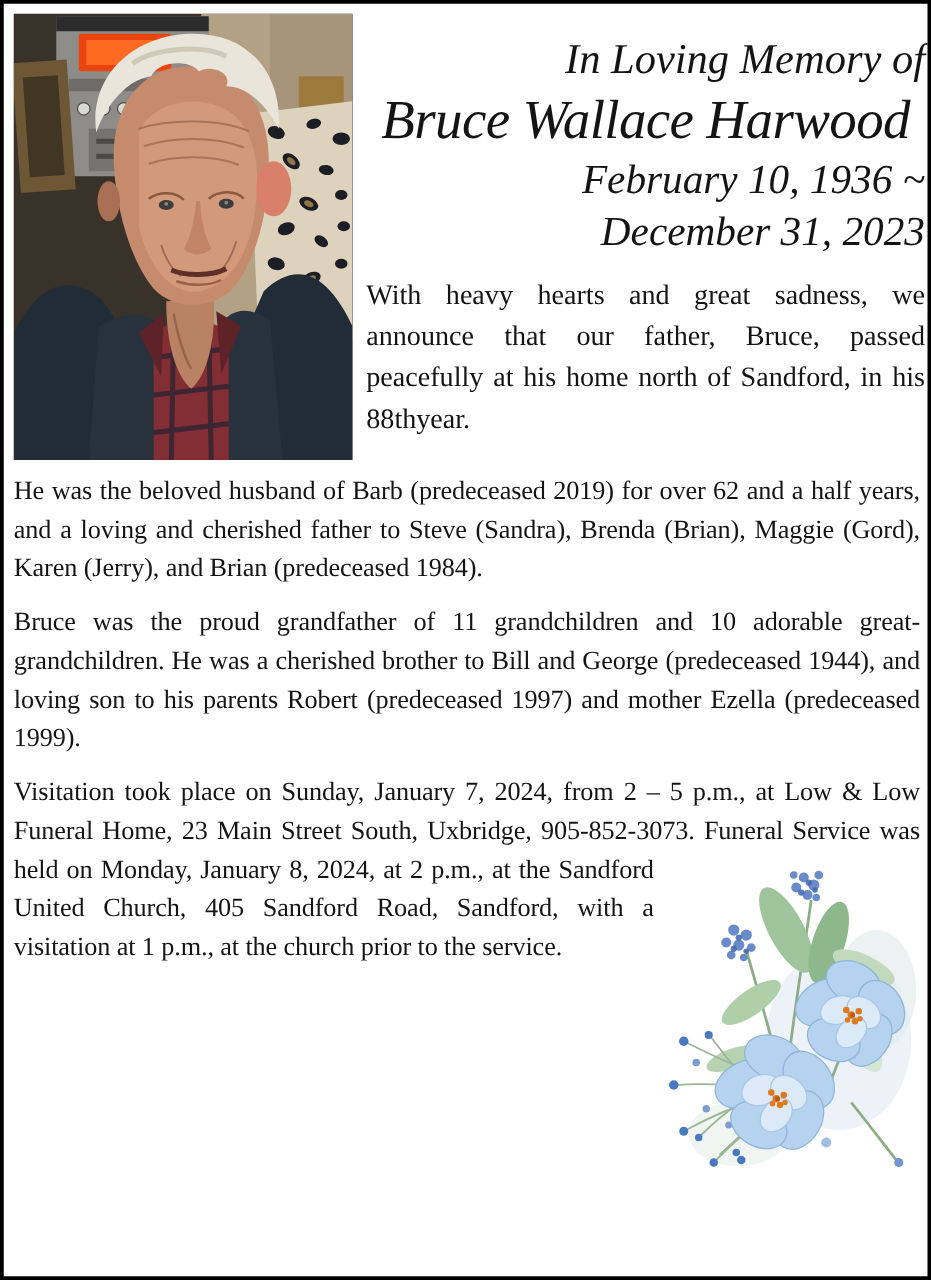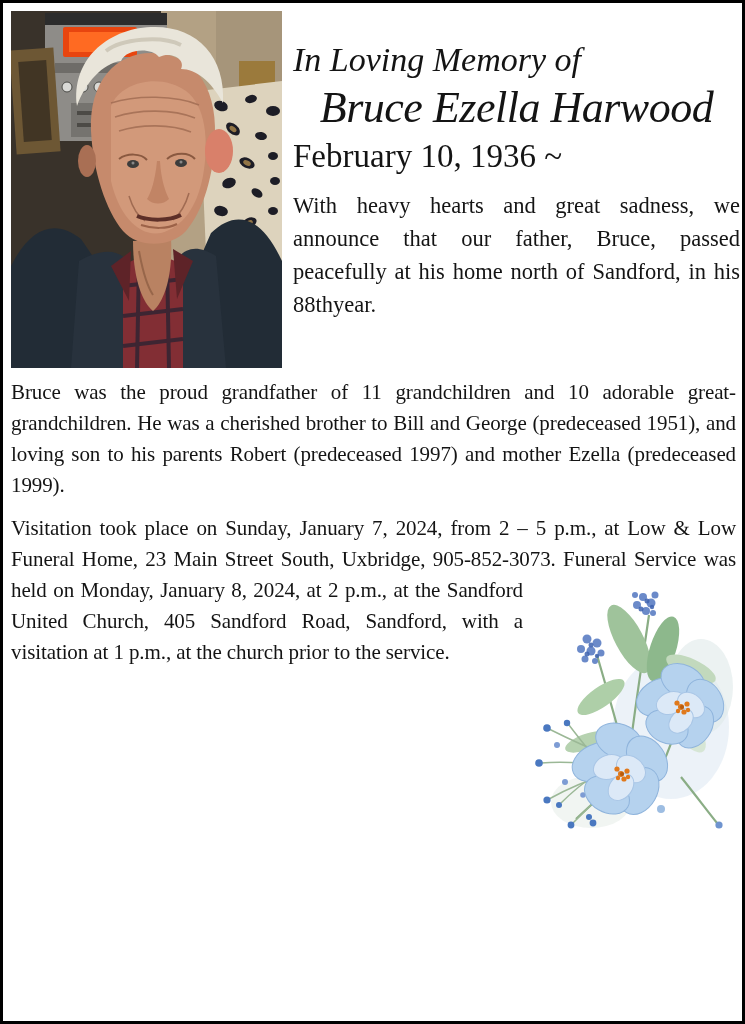--- a/index.html
+++ b/index.html
@@ -17,31 +17,31 @@
   .photo{
     position:absolute;left:8px;top:8px;width:271px;height:357px;
     overflow:hidden;background:#3a332b;
   }
   .photo svg{display:block;}
   
   .rightcol{
     position:absolute;left:290px;top:8px;width:447px;
   }
   .heading{
-    margin-top:28px;
+    margin-top:16px;
     font-style:italic;font-size:34px;line-height:42px;
-    text-align:left;white-space:nowrap;
+    text-align:right;white-space:nowrap;
   }
   .deceased-name{
     font-style:italic;font-size:44px;line-height:54px;
     text-align:center;white-space:nowrap;letter-spacing:-0.5px;
   }
   .dates{
-    font-size:33px;line-height:42px;
-    text-align:left;white-space:nowrap;
+    font-style:italic;font-size:33px;line-height:42px;
+    text-align:right;white-space:nowrap;
   }
   .intro-par{
     margin-top:12px;
     font-size:22.5px;line-height:33px;
     text-align:justify;
   }
   
   .main{
     position:absolute;left:8px;top:374px;width:725px;
   }
@@ -174,27 +174,29 @@
         <path d="M178,182 C174,196 168,204 162,209" stroke="#a06b52" stroke-width="1.5" fill="none"></path>
 
         <path d="M126,205 C138,210 158,210 170,204" stroke="#5d2f28" stroke-width="4" fill="none"></path>
         <path d="M130,214 C142,218 156,218 166,213" stroke="#9c6248" stroke-width="2" fill="none"></path>
       </g>
     </svg>
   </div>
 
   <div class="rightcol">
     <div class="heading">In Loving Memory of</div>
-    <div class="deceased-name">Bruce Ezella Harwood</div>
+    <div class="deceased-name">Bruce Wallace Harwood</div>
     <div class="dates">February 10, 1936 ~</div>
+    <div class="dates">December 31, 2023</div>
     <p class="intro-par">With heavy hearts and great sadness, we announce that our father, Bruce, passed peacefully at his home north of Sandford, in his 88thyear.</p>
   </div>
 
   <div class="main">
-    <p>Bruce was the proud grandfather of 11 grandchildren and 10 adorable great-grandchildren. He was a cherished brother to Bill and George (predeceased 1951), and loving son to his parents Robert (predeceased 1997) and mother Ezella (predeceased 1999).</p>
+    <p>He was the beloved husband of Barb (predeceased 2019) for over 62 and a half years, and a loving and cherished father to Steve (Sandra), Brenda (Brian), Maggie (Gord), Karen (Jerry), and Brian (predeceased 1984).</p>
+    <p>Bruce was the proud grandfather of 11 grandchildren and 10 adorable great-grandchildren. He was a cherished brother to Bill and George (predeceased 1944), and loving son to his parents Robert (predeceased 1997) and mother Ezella (predeceased 1999).</p>
     <p>
       <span>Visitation took place on Sunday, January 7, 2024, from 2 – 5 p.m., at Low &amp; Low Funeral Home, 23 Main Street South, Uxbridge, 905-852-3073. Funeral Service was held on Monday, January 8, 2024, at 2 p.m., at the</span>
       <span class="flower-float">
         <svg width="205" height="254" viewBox="0 0 205 254" xmlns="http://www.w3.org/2000/svg">
 
           <ellipse cx="140" cy="150" rx="58" ry="72" fill="#e4edf5" opacity="0.7"></ellipse>
           <ellipse cx="170" cy="110" rx="32" ry="48" fill="#dfeae9" opacity="0.6"></ellipse>
           <ellipse cx="60" cy="225" rx="40" ry="26" fill="#e7efe9" opacity="0.6"></ellipse>
 
           <g stroke="#8aad85" stroke-width="2.2" fill="none">

